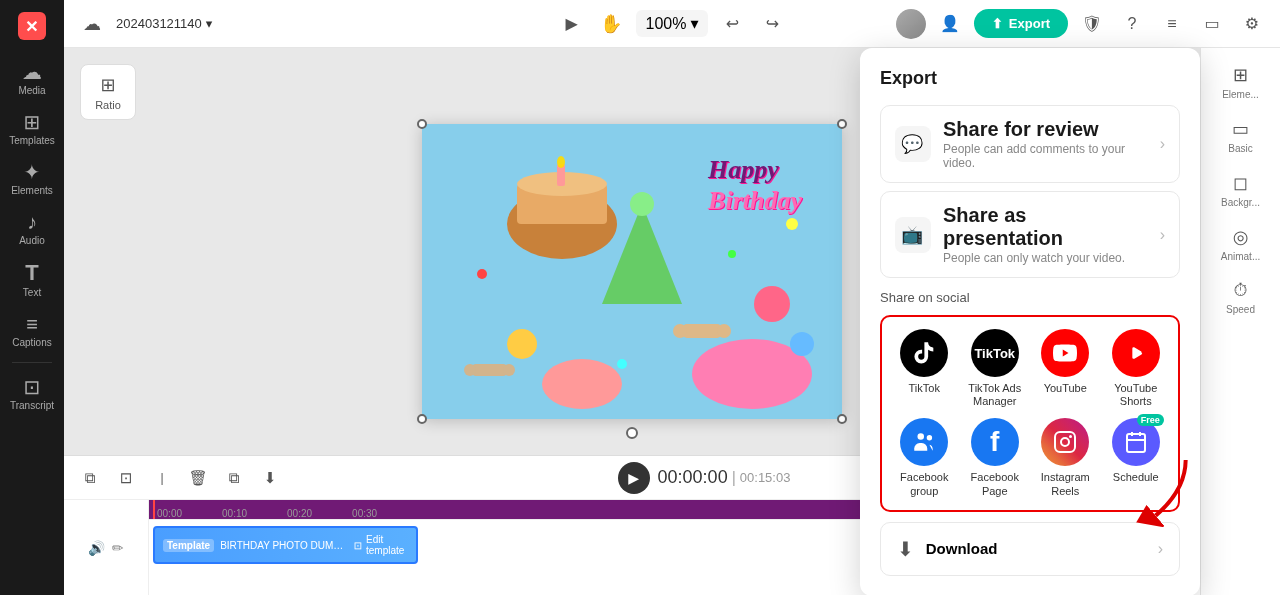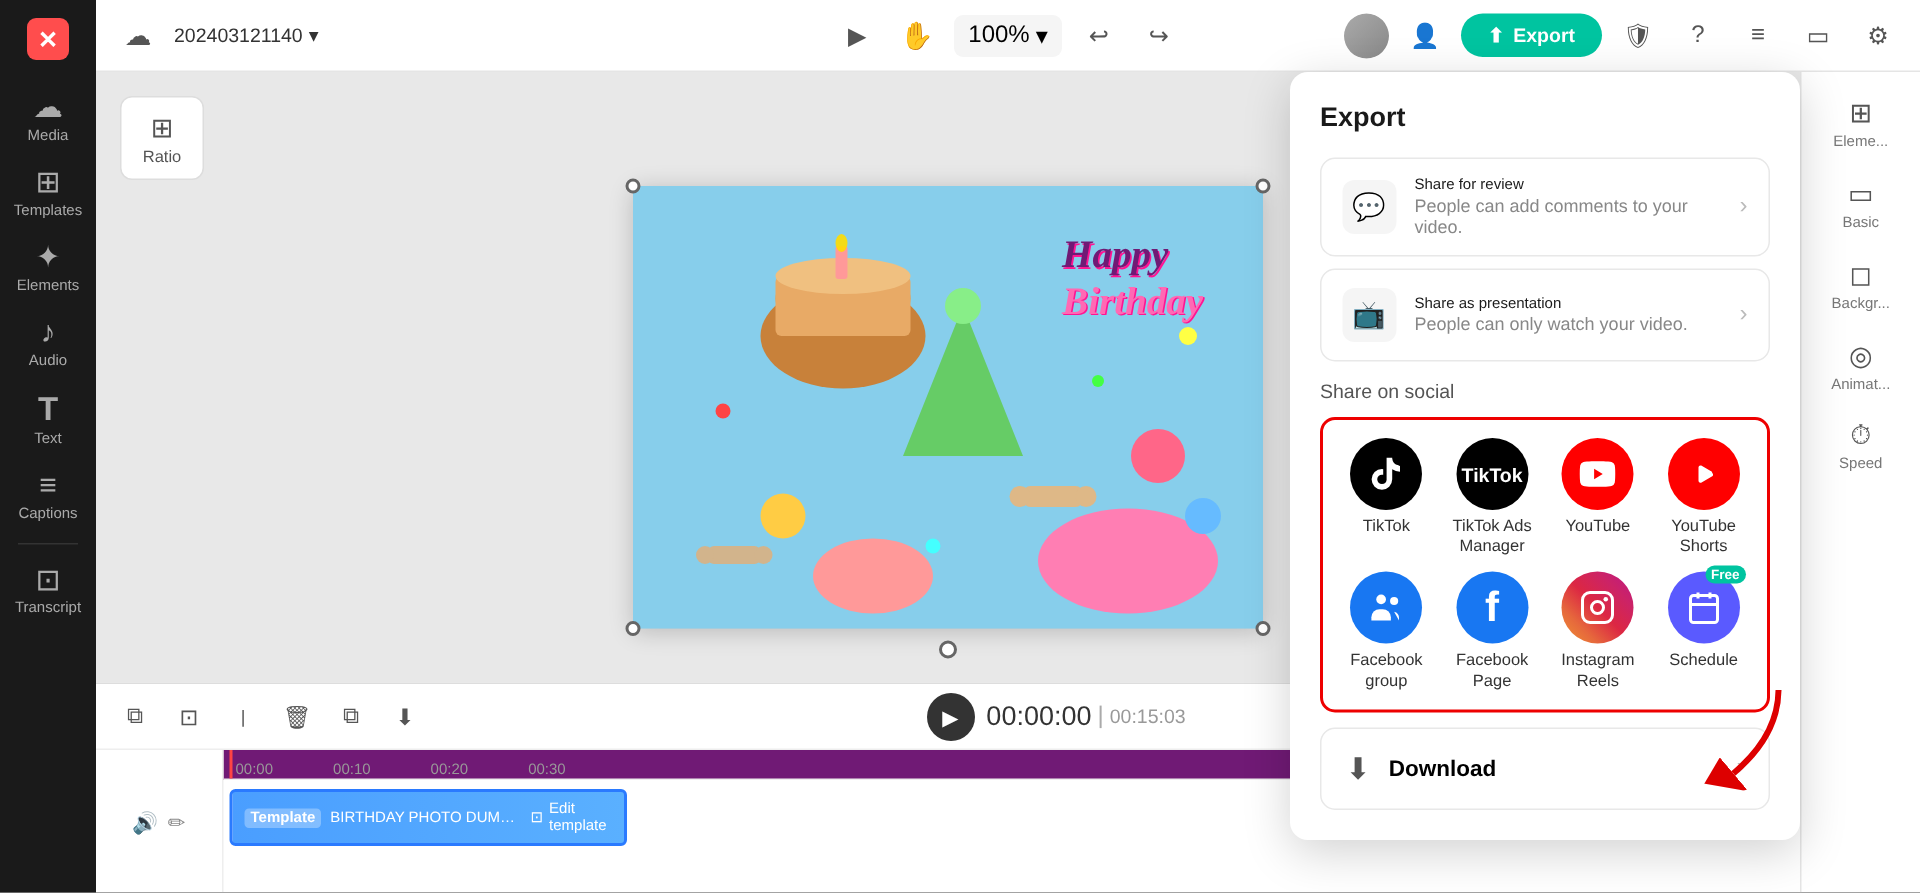--- a/index.html
+++ b/index.html
@@ -324,21 +324,21 @@
       gap: 12px;
     }
     .export-option-icon {
       width: 36px; height: 36px;
       background: #f5f5f5;
       border-radius: 8px;
       display: flex; align-items: center; justify-content: center;
       font-size: 18px; flex-shrink: 0;
     }
     .export-option-text { flex: 1; }
-    .export-option-title { font-size: 10px; font-weight: 400; color: #1a1a1a; }
+    .export-option-title { font-size: 20px; font-weight: 700; color: #1a1a1a; }
     .export-option-desc { font-size: 12px; color: #888; margin-top: 1px; }
     .export-option-arrow { color: #bbb; font-size: 16px; }
 
     .share-social-title {
       font-size: 13px;
       color: #555;
       margin: 12px 0 10px;
       font-weight: 500;
     }
     .social-grid {

